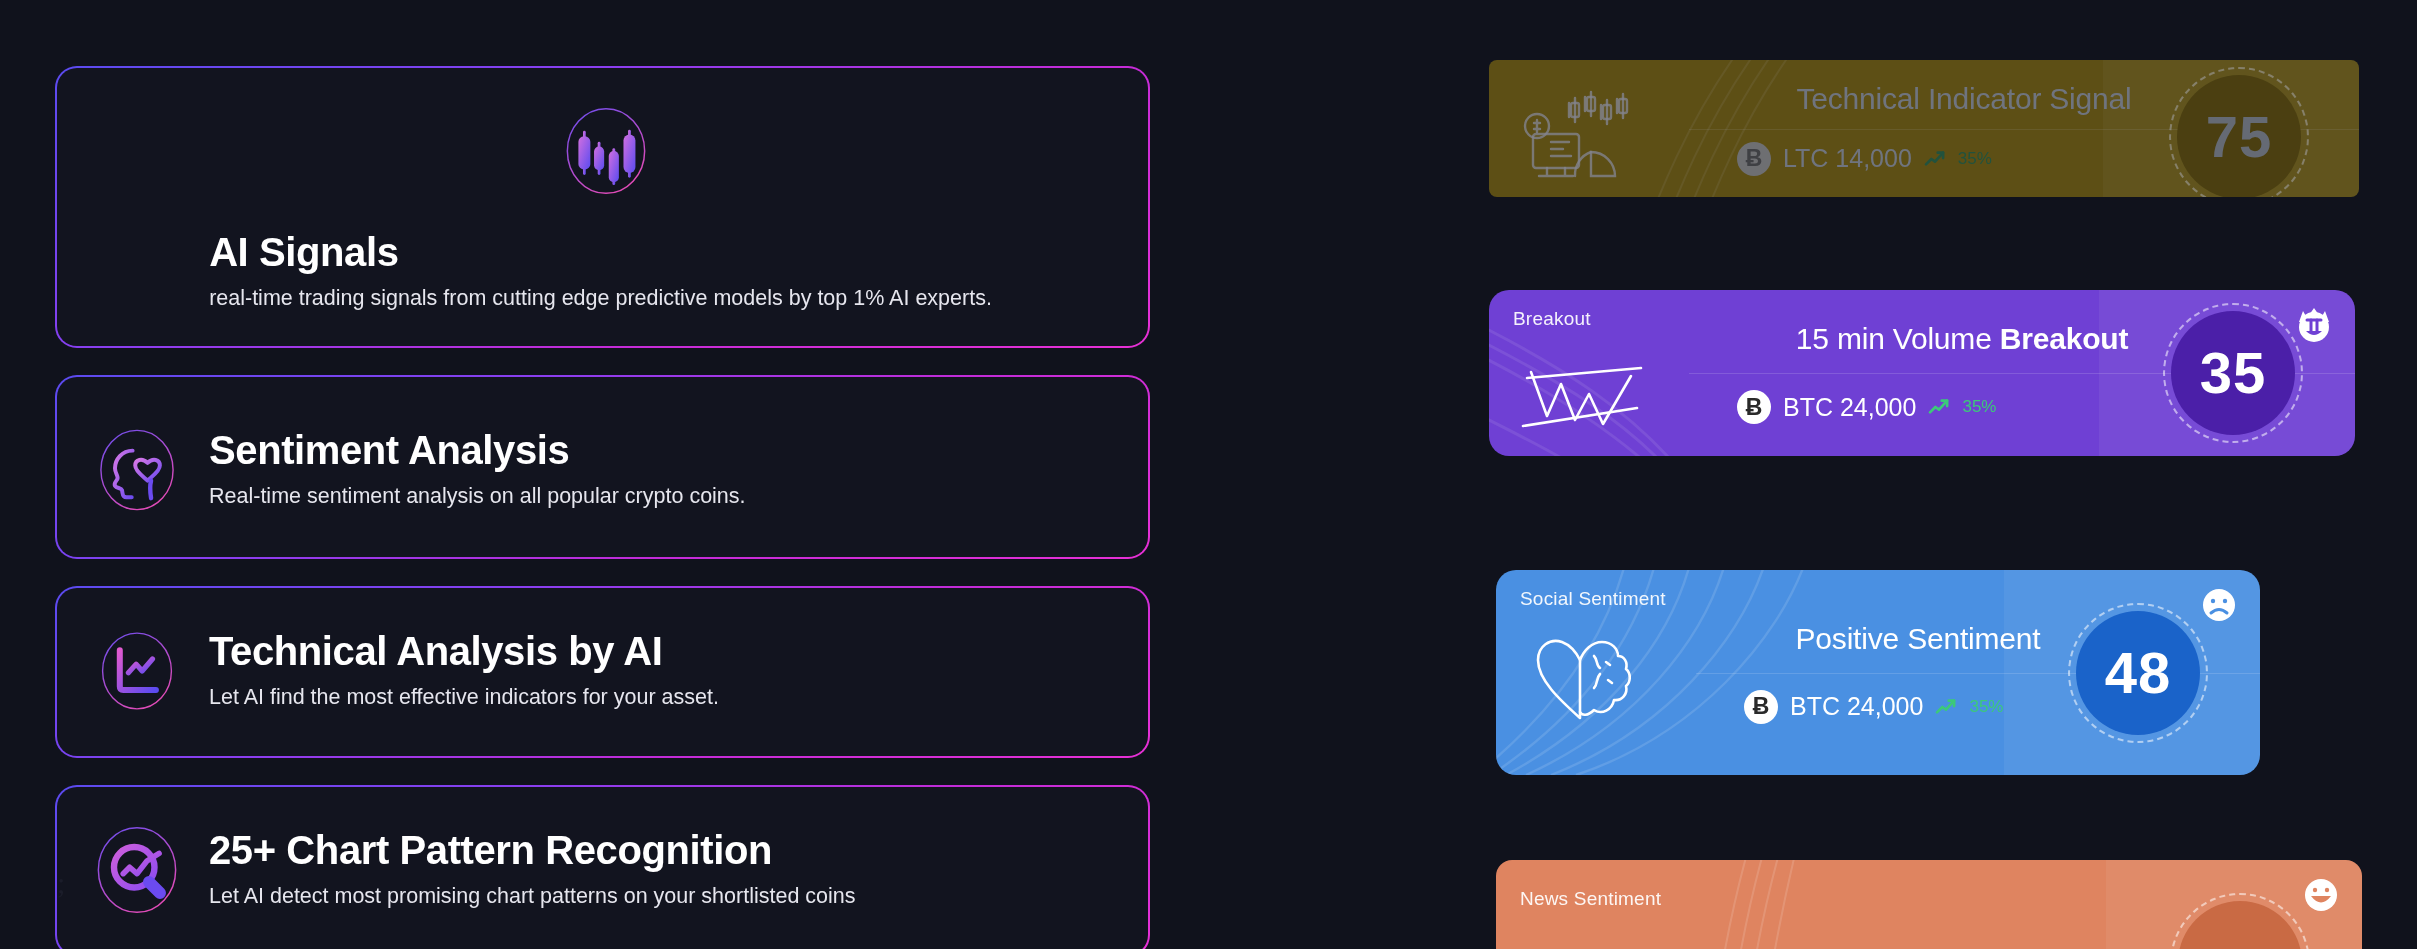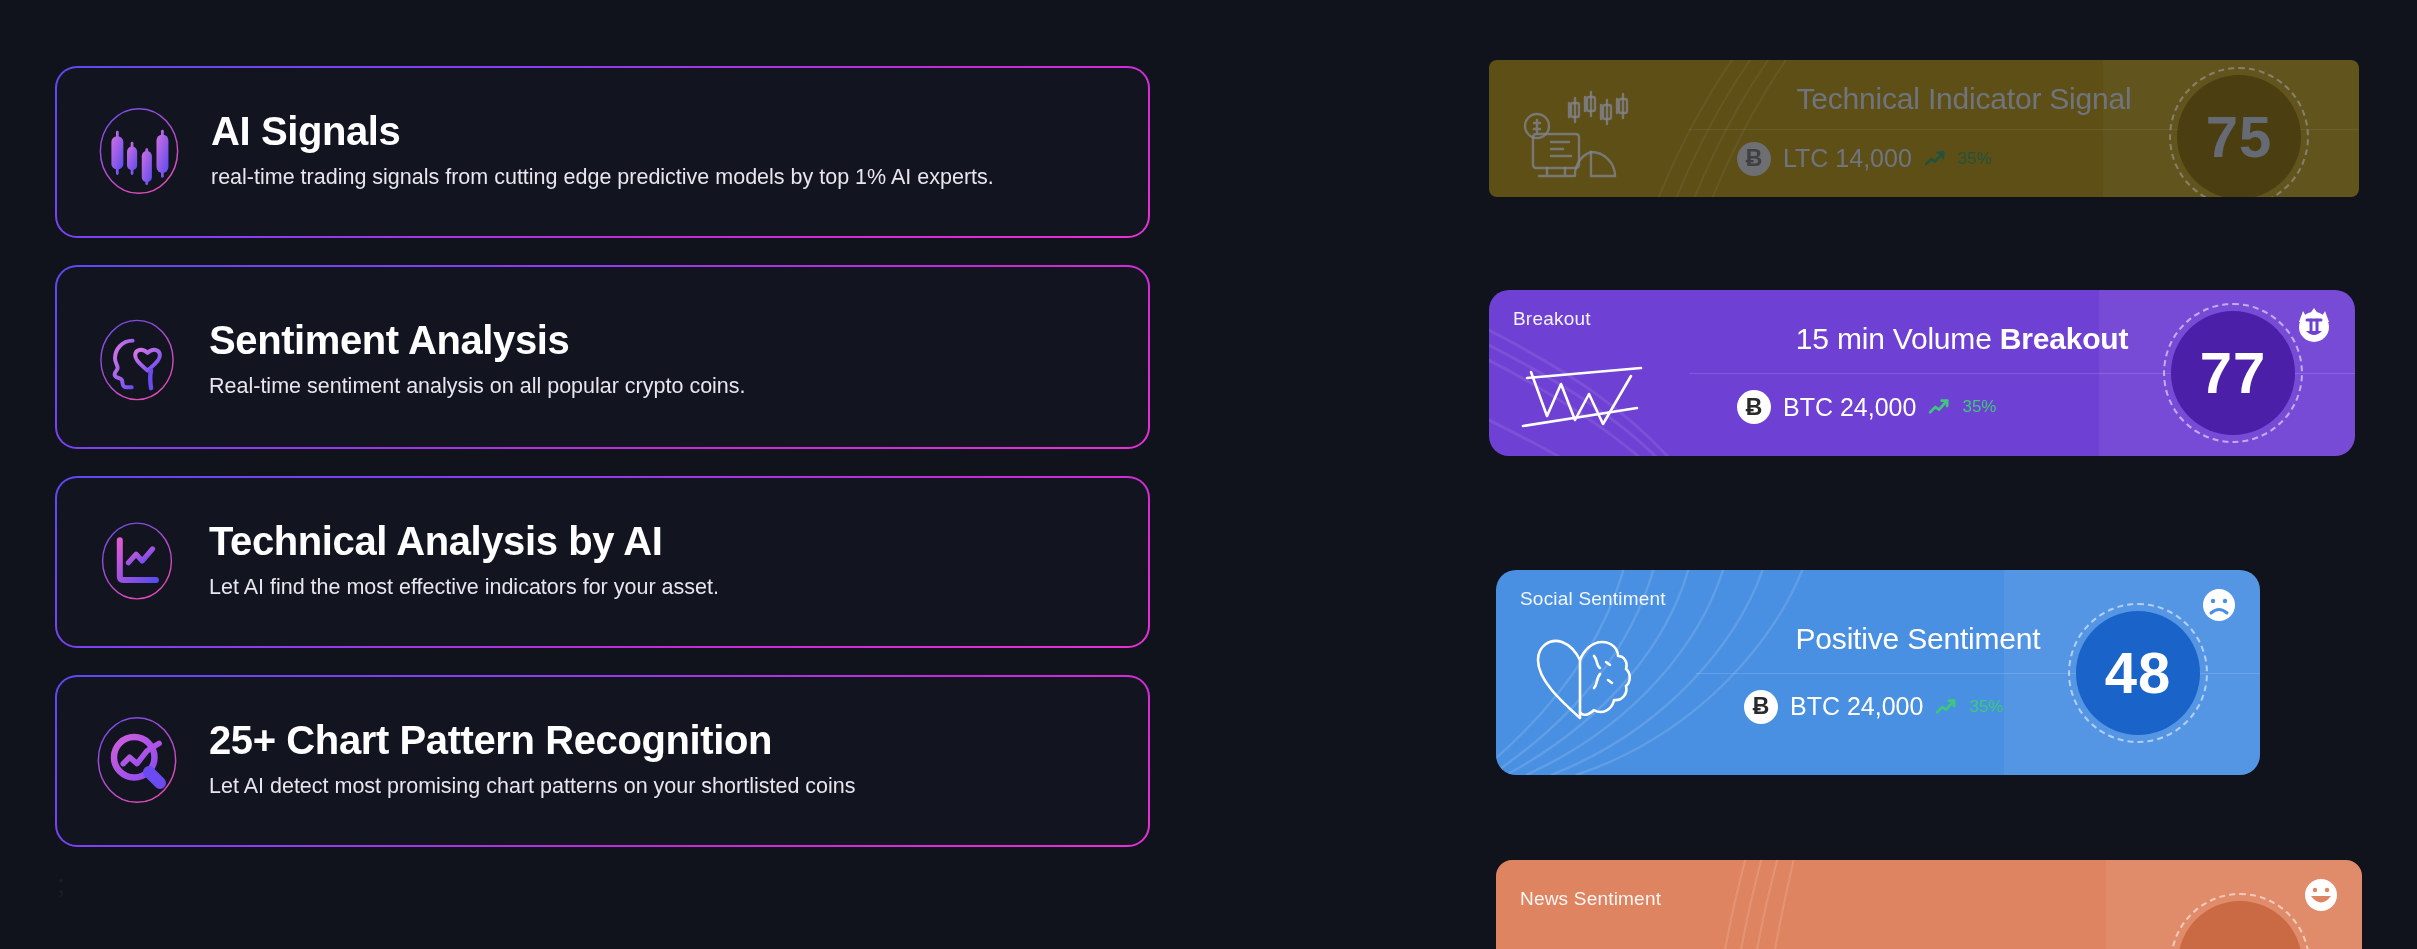--- a/index.html
+++ b/index.html
@@ -47,21 +47,21 @@
   .feature-desc {
     color: #e6e6ee;
     font-size: 21.5px;
     font-weight: 400;
     line-height: 1.38;
     margin-top: 10px;
     max-width: 870px;
   }
 
   
-  .card-0 .feature-inner { padding: 30px 30px 32px 36px; }
+  .card-0 .feature-inner { padding: 30px 30px 32px 36px; flex-direction: column; }
   .card-1 .feature-inner { padding: 40px 30px 34px 34px; }
   .card-2 .feature-inner { padding: 30px 30px 32px 34px; }
   .card-3 .feature-inner { padding: 30px 48px 32px 34px; }
 
   .bottom-glyph {
     position: absolute;
     left: 57px; top: 866px;
     font-size: 30px;
     color: #1b1d2a;
     font-family: "Liberation Serif", serif;
@@ -428,21 +428,21 @@
             <path d="M2 16 L8 10 L12 13 L21 3" fill="none" stroke="#3cc97a" stroke-width="3" stroke-linecap="round" stroke-linejoin="round"></path>
             <path d="M15 3 L21 3 L21 9" fill="none" stroke="#3cc97a" stroke-width="3" stroke-linecap="round" stroke-linejoin="round"></path>
           </svg>
           <div class="trend-pct">35%</div>
         </div>
       </div>
 
       <div class="sig-score">
         <div class="score-ring"></div>
         <div class="score-disc disc-purple"></div>
-        <div class="score-num">77</div>
+        <div class="score-num">35</div>
       </div>
 
       <svg class="sig-emoji" viewBox="0 0 42 42">
         <circle cx="21" cy="23" r="15" fill="#ffffff"></circle>
         <path d="M6 18 L10 7 L14 14 L21 4 L28 14 L32 7 L36 18 Z" fill="#ffffff"></path>
         <path d="M18 16 L18 27 M24 16 L24 27" stroke="#6f40d4" stroke-width="3" stroke-linecap="round"></path>
         <path d="M14 16 L28 16" stroke="#6f40d4" stroke-width="3" stroke-linecap="round"></path>
         <path d="M13 27 Q21 35 29 27" fill="#6f40d4"></path>
       </svg>
     </div>

